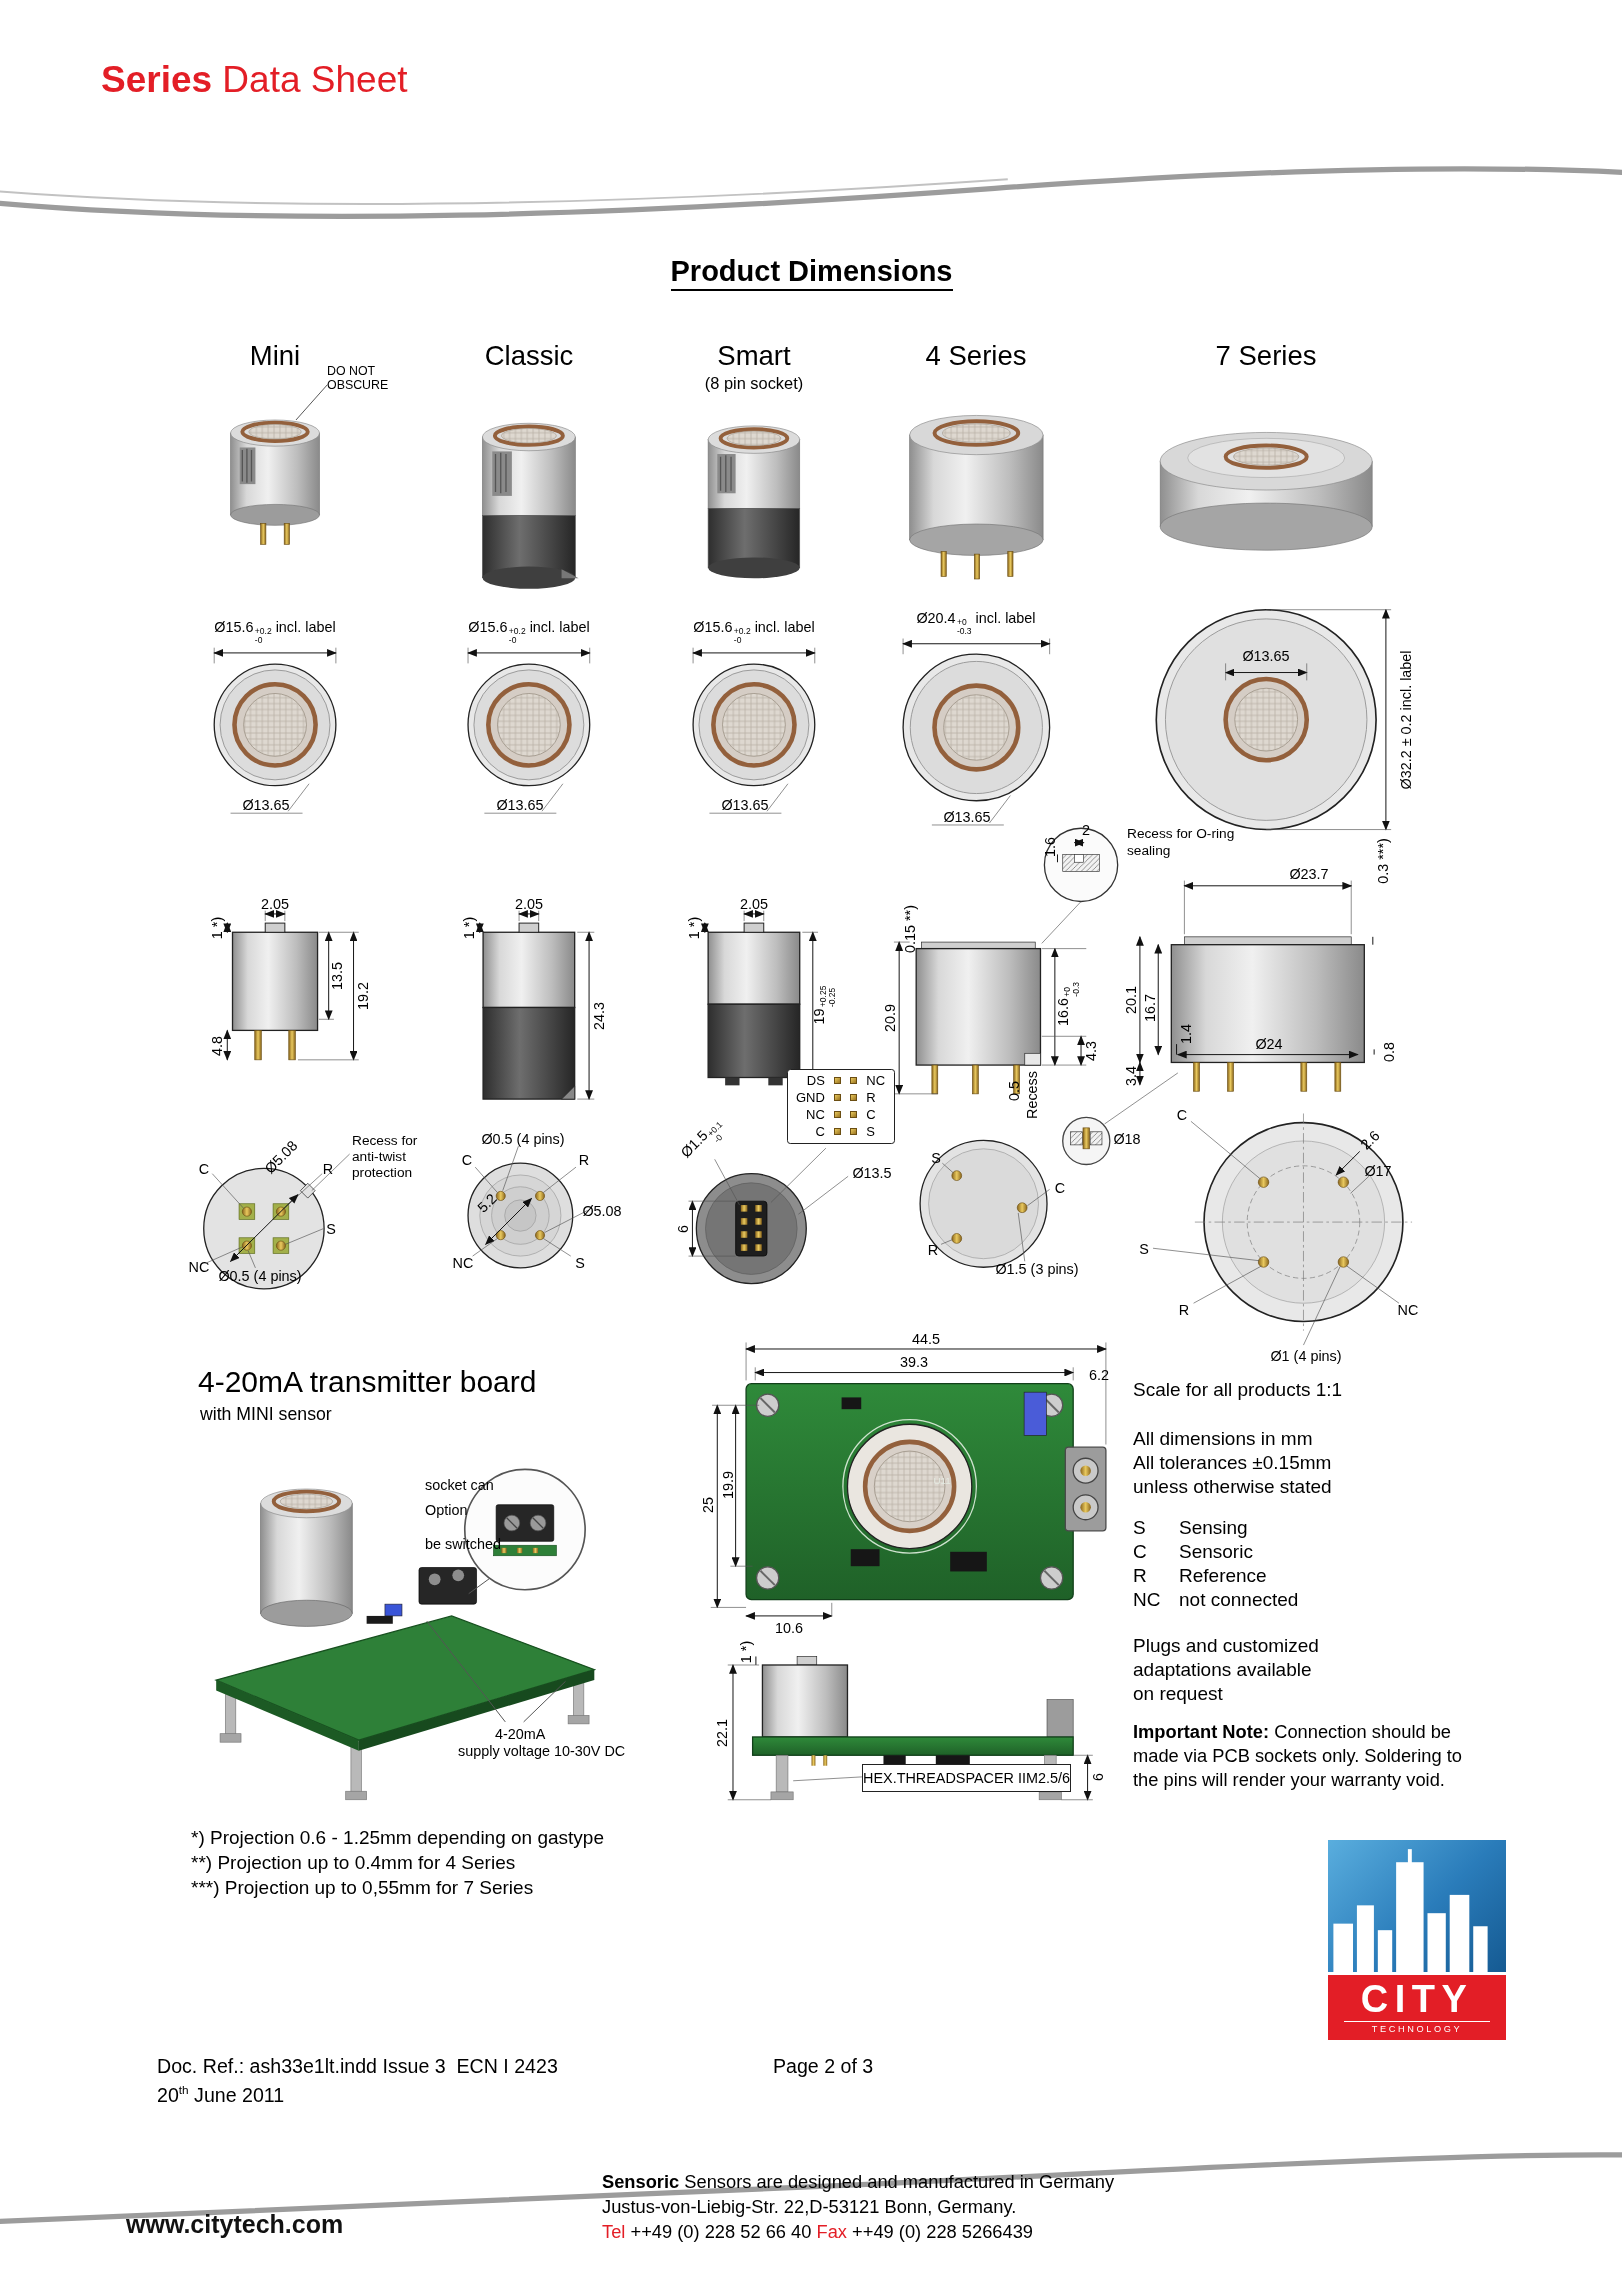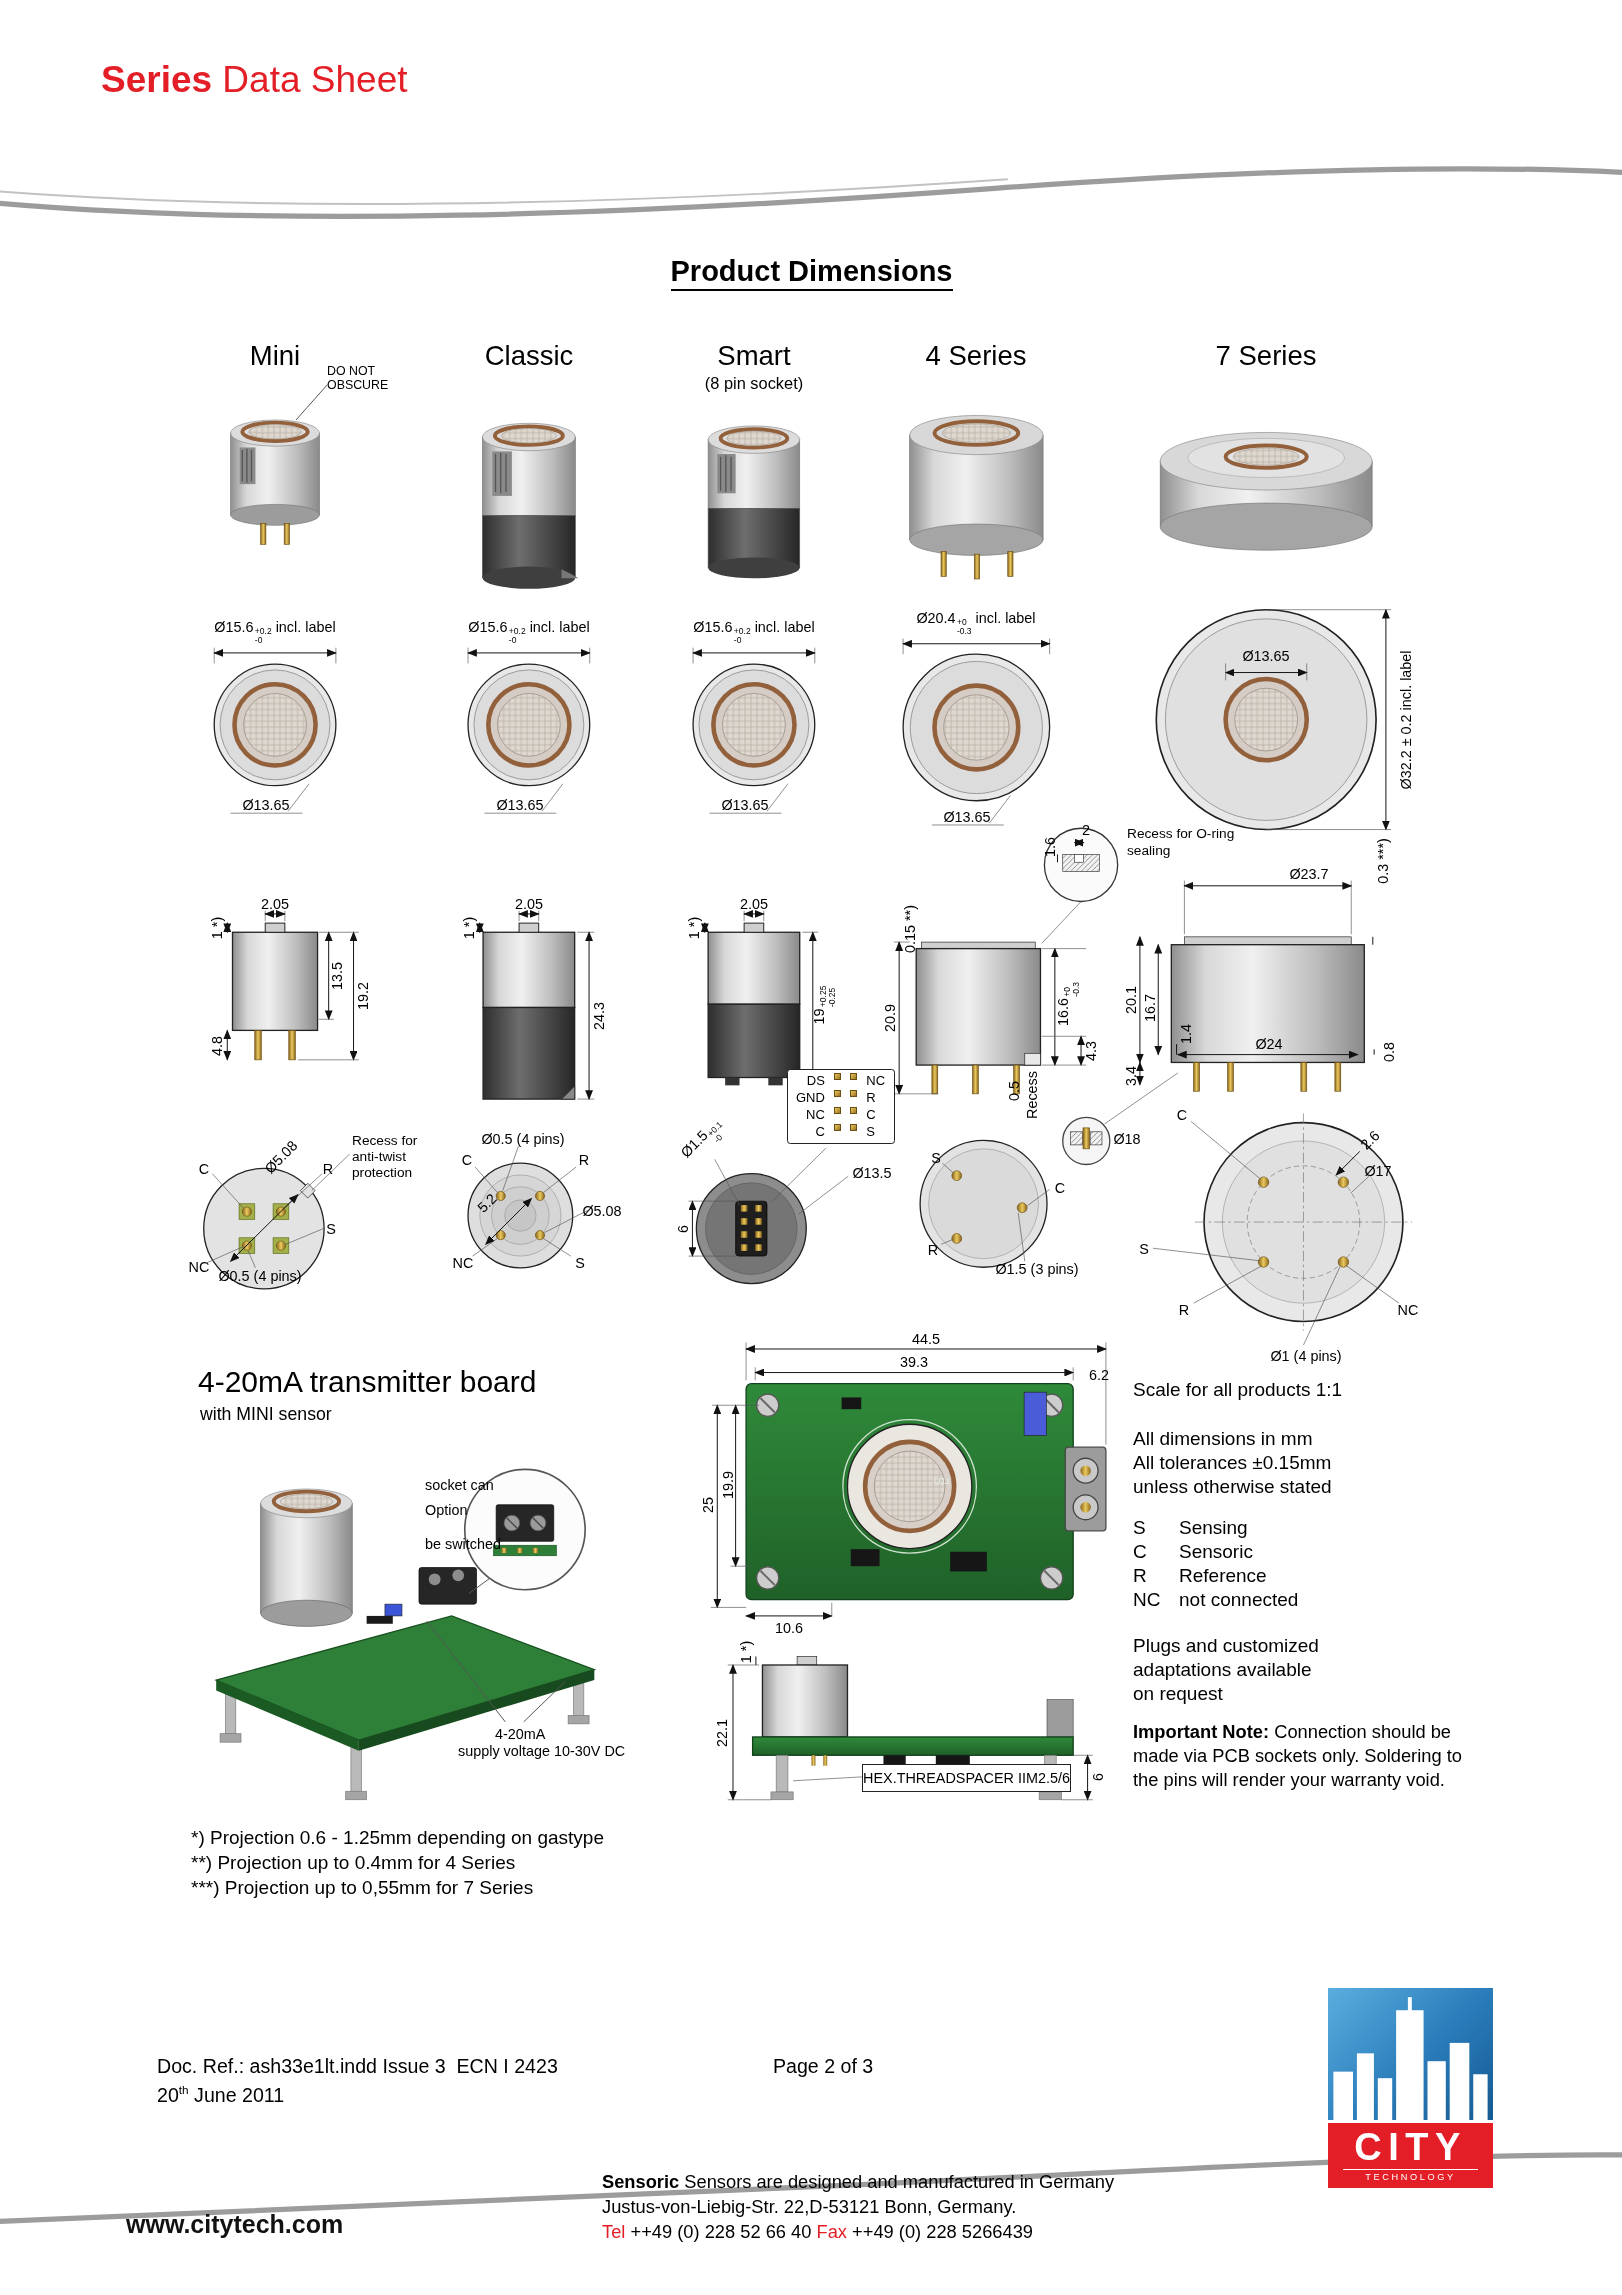--- a/index.html
+++ b/index.html
@@ -17,26 +17,26 @@
 #h1 b{font-weight:bold}
 #ptitle{position:absolute;left:0;right:0;top:255px;z-index:2;text-align:center}
 #ptitle span{font-size:29px;font-weight:bold;border-bottom:2px solid #000;padding-bottom:2px}
 .small19{font-size:12.4px}
 .small21{font-size:13.7px}
 .info{font-size:19px}
 .txh{font-size:30px}
 .txs{font-size:17.7px}
 #imp{position:absolute;left:1133px;top:1720px;width:347px;z-index:2;font-size:18.3px;line-height:24px;white-space:normal}
 .pin-table{position:absolute;left:787px;top:1069px;z-index:2;border:1.3px solid #222;border-radius:3.3px;background:#fff;padding:3.3px 5.9px;display:flex;flex-direction:column;gap:2px}
-.ptrow{display:flex;gap:9px}
+.ptrow{display:flex;align-items:center;gap:9px}
 .ptl{width:31px;text-align:right;font-size:13px}
 .ptr2{width:22px;text-align:left;font-size:13px}
 .pts{width:7.2px;height:7.2px;background:linear-gradient(135deg,#e9c95e,#9a7420);border:0.7px solid #6b4e12}
 #spacerbox{position:absolute;left:862px;top:1764px;width:209px;height:27.5px;z-index:2;border:1.3px solid #222;background:#fff;display:flex;align-items:center;justify-content:center;font-size:14.4px}
-.logo{position:absolute;left:1328px;top:1988px;width:165px;z-index:2}
+.logo{position:absolute;left:1328px;top:1840px;width:178px;z-index:2}
 .logo-blue{height:132px;background:linear-gradient(135deg,#5aaede 0%,#2a7cba 55%,#155a92 100%);overflow:hidden}
 .logo-red{margin-top:2.6px;background:#e31e26;height:65px;color:#fff;display:flex;flex-direction:column;align-items:center;justify-content:center}
 .logo-city{font-size:38px;font-weight:bold;letter-spacing:6.5px;line-height:39px}
 .logo-divider{width:82%;height:1.3px;background:#fff;margin:2px 0}
 .logo-tech{font-size:9.2px;letter-spacing:2.6px}
 .red{color:#e31e26}
 .addr{font-size:18.3px}
 #site{position:absolute;left:126px;top:2210px;z-index:2;font-size:25px;font-weight:700;color:#111}
 </style>
 </head>

